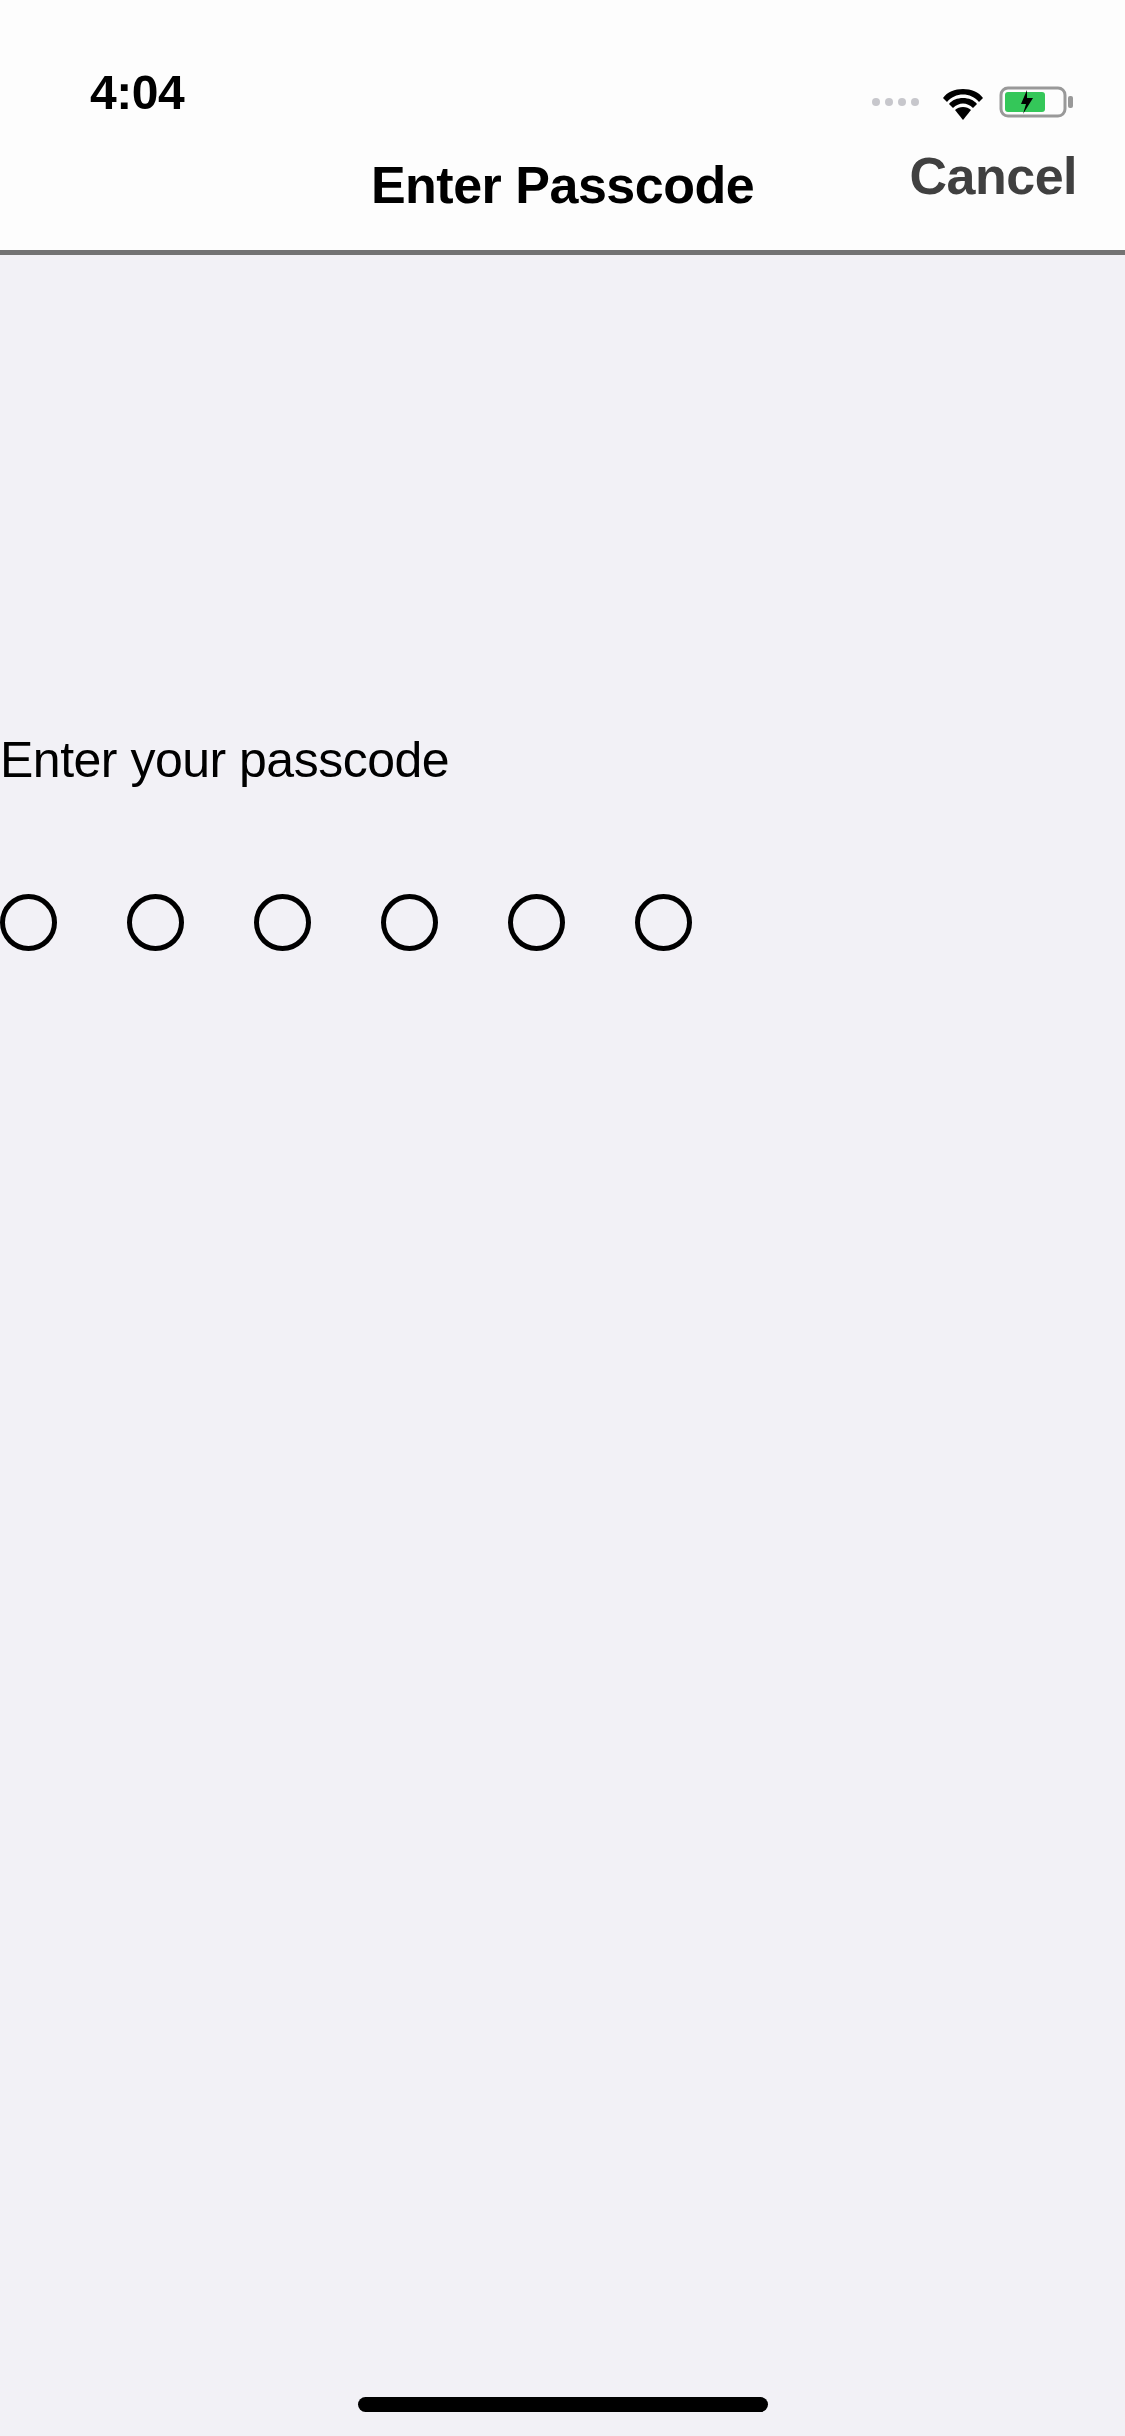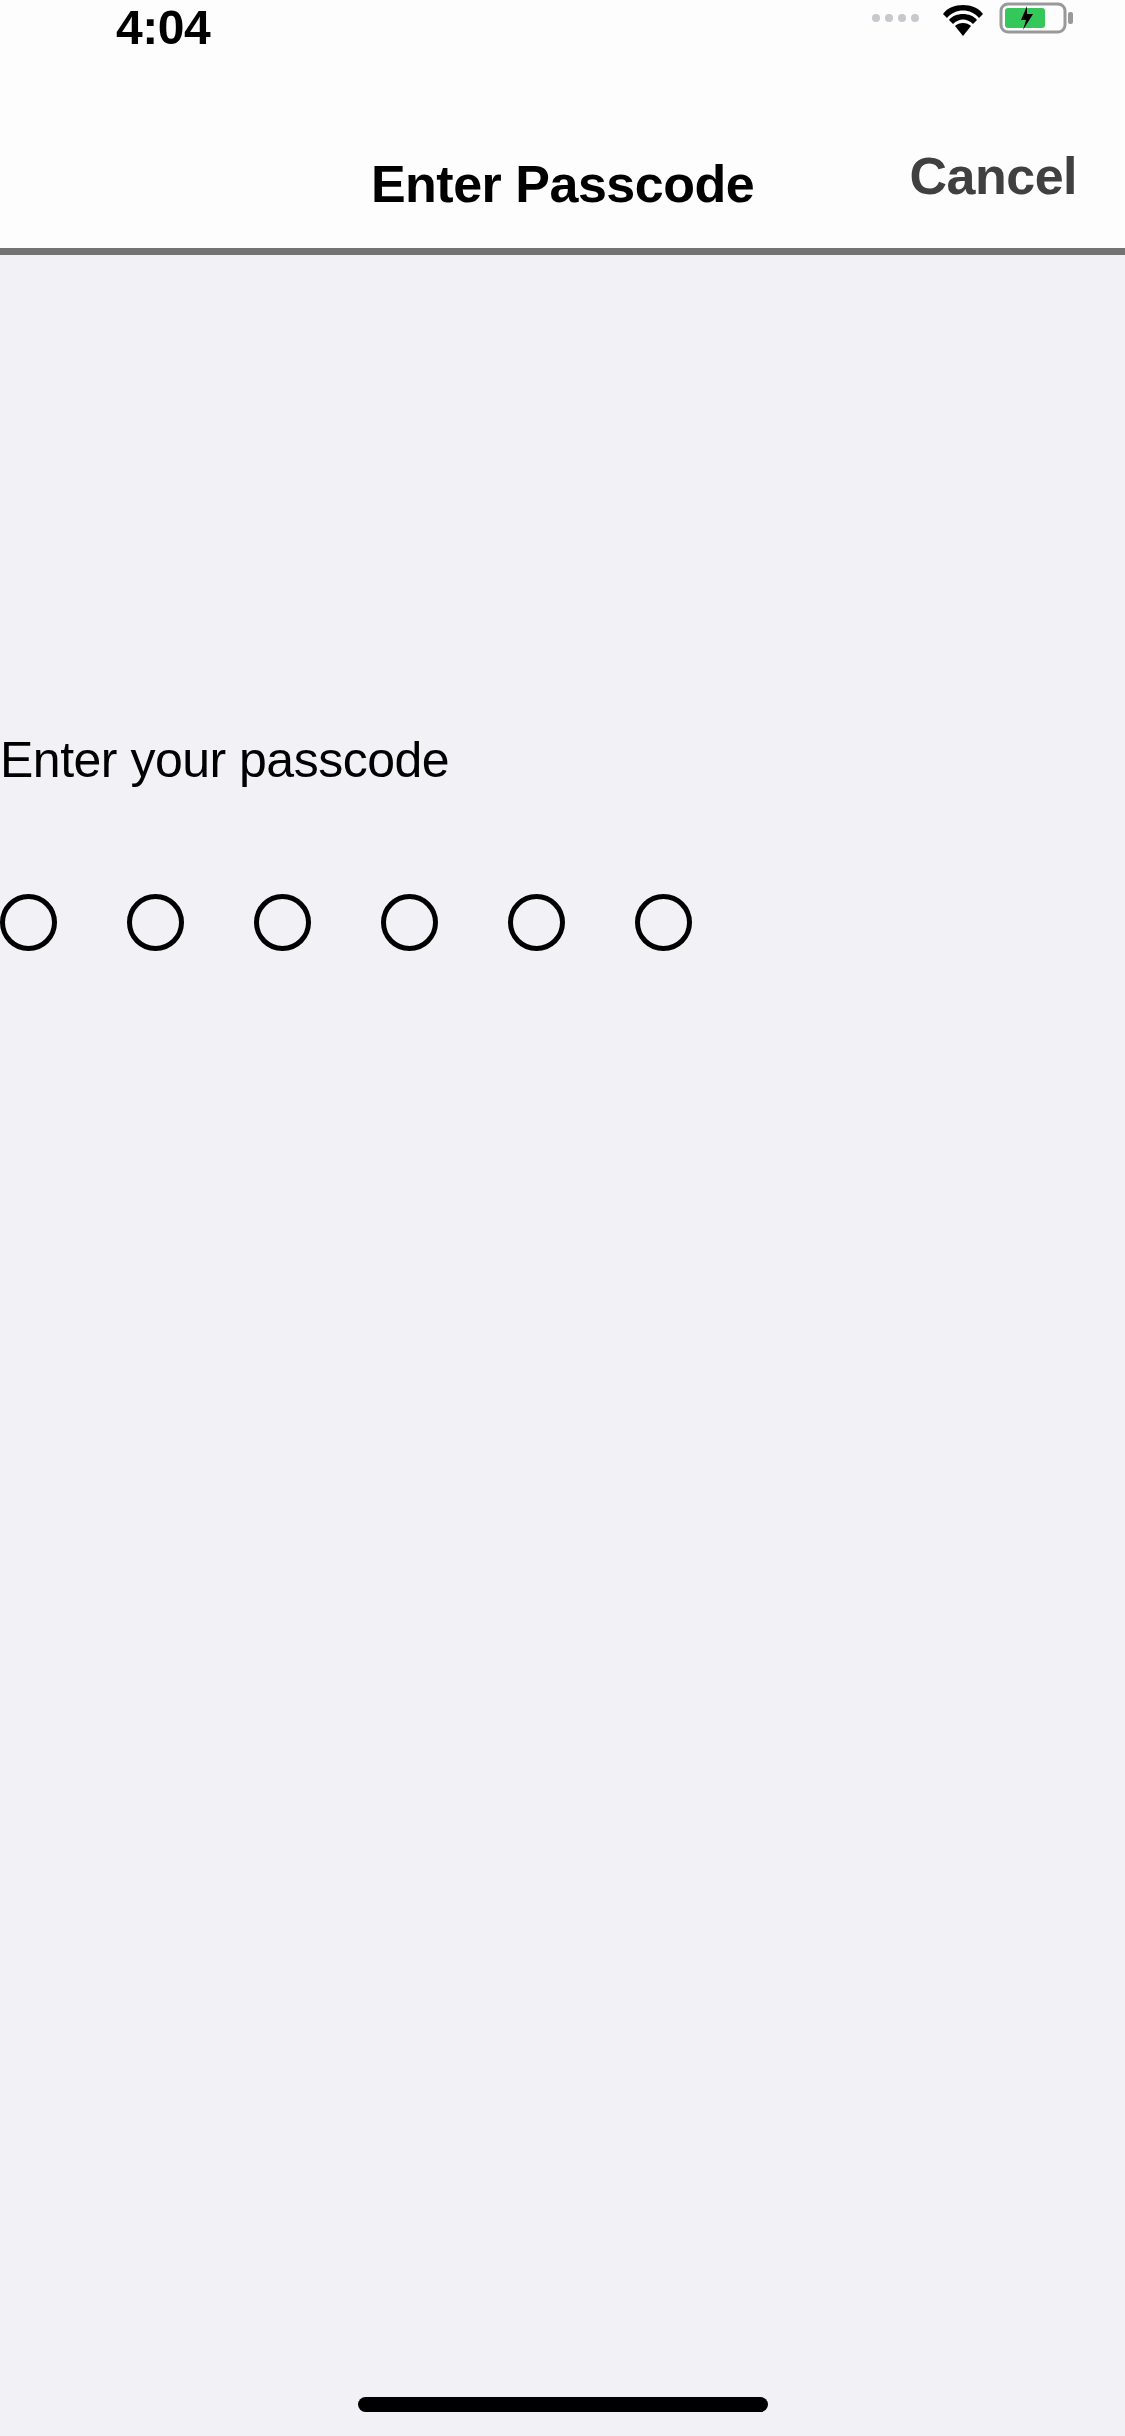--- a/index.html
+++ b/index.html
@@ -12,22 +12,22 @@
       height: 2436px;
       font-family: -apple-system, BlinkMacSystemFont, "Helvetica Neue", sans-serif;
       background: #f2f1f6;
       position: relative;
       overflow: hidden;
     }
     .status-bar {
       height: 140px;
       display: flex;
       justify-content: space-between;
-      align-items: flex-start;
-      padding: 0 50px 20px 116px;
+      align-items: flex-end;
+      padding: 0 50px 20px 90px;
       background: #fdfdfd;
     }
     .status-time {
       font-size: 48px;
       font-weight: 600;
       color: #000;
       letter-spacing: -0.5px;
     }
     .status-right {
       display: flex;
@@ -50,21 +50,21 @@
       width: 48px;
       height: 36px;
     }
     .battery-icon {
       width: 76px;
       height: 36px;
     }
     .nav-bar {
       height: 115px;
       background: #fdfdfd;
-      border-bottom: 7px solid #737373;
+      border-bottom: 5px solid #737373;
       display: flex;
       align-items: center;
       justify-content: center;
       position: relative;
       padding: 0 40px 20px 40px;
     }
     .nav-title {
       font-size: 52px;
       font-weight: 600;
       color: #000;

